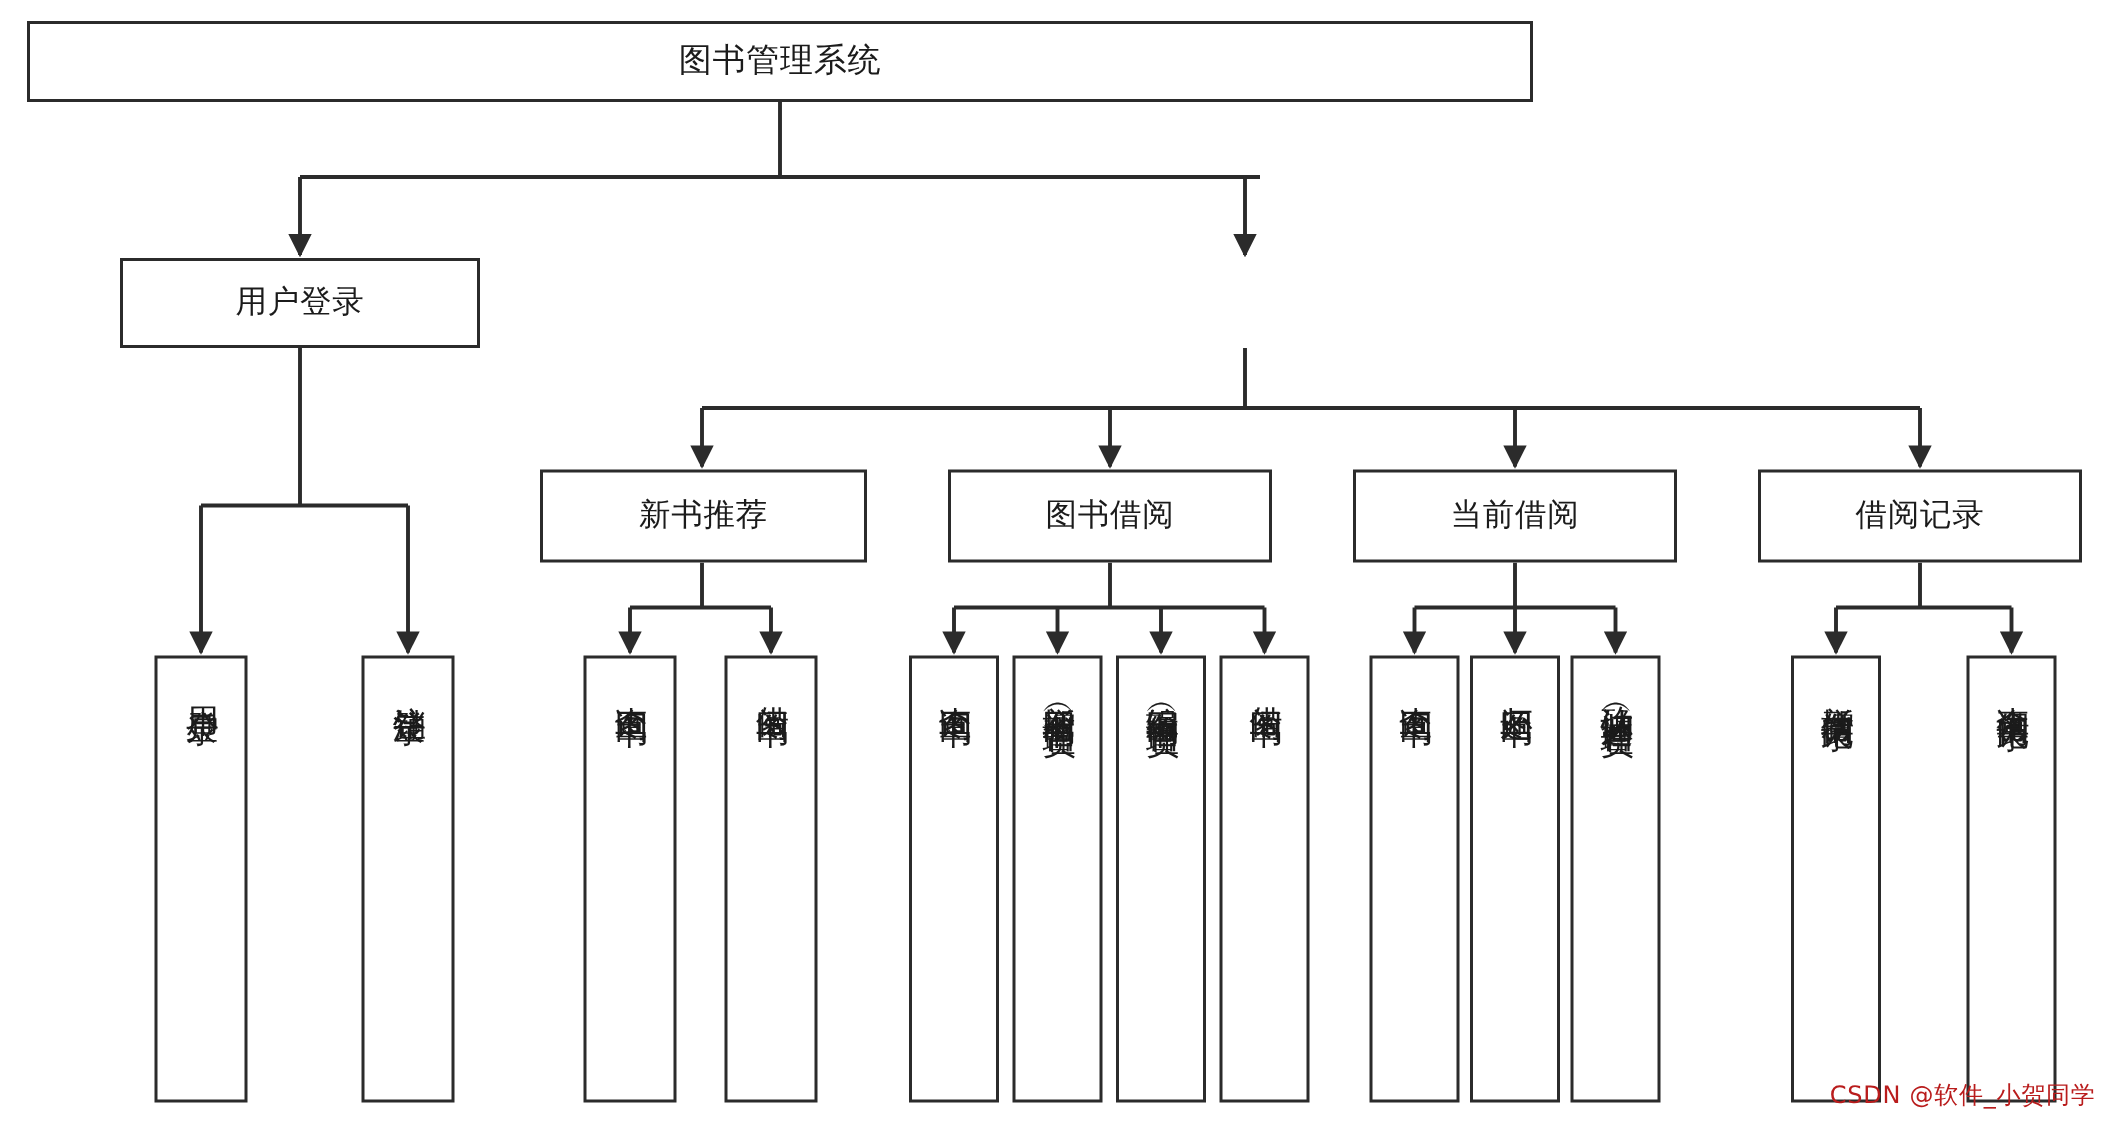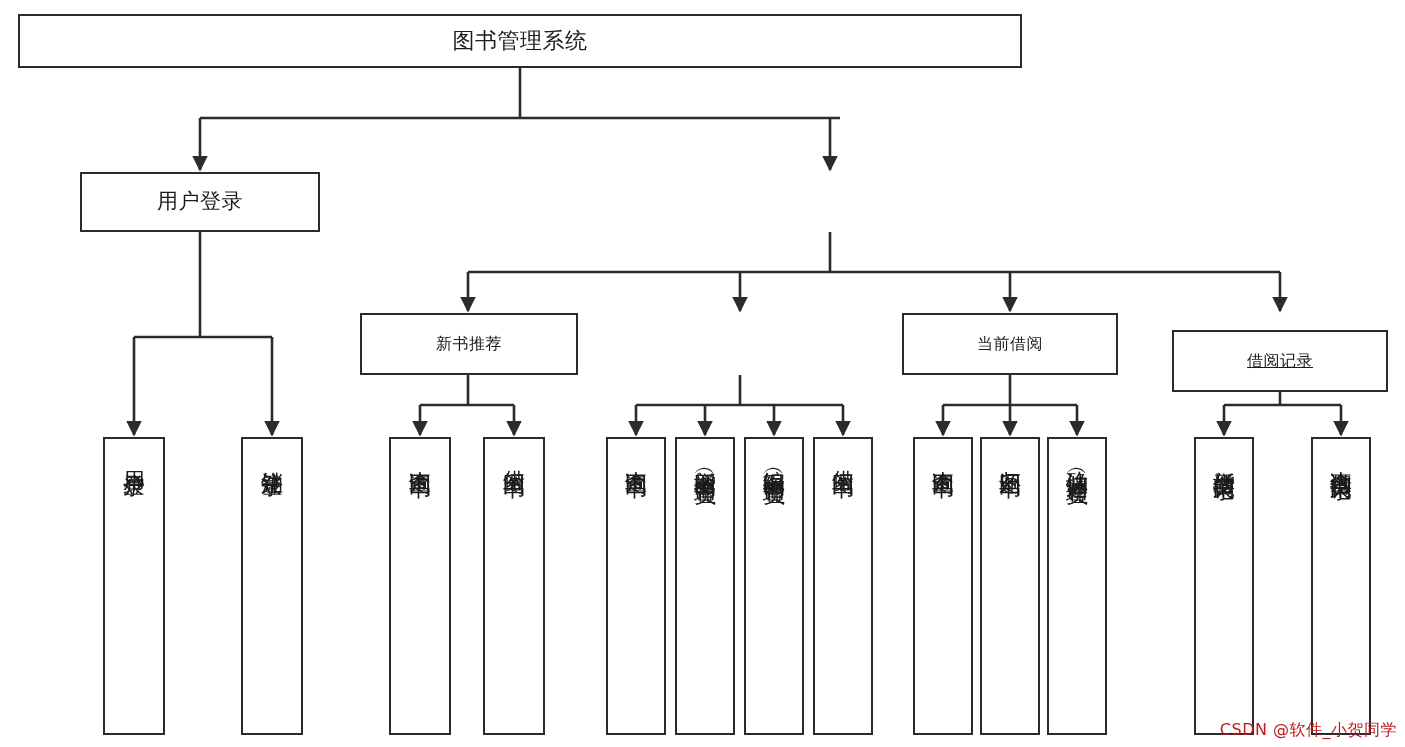--- a/index.html
+++ b/index.html
@@ -46,21 +46,21 @@
   .node.root {
     border-width: 2px;
   }
   .node.root .node-label {
     font-size: 22px;
   }
   .node.mid .node-label {
     font-size: 21px;
   }
   .node.sub .node-label {
-    font-size: 16px;
+    font-size: 21px;
   }
   .node.leaf {
     align-items: flex-start;
     justify-content: center;
     padding-top: 14px;
   }
   .node.leaf .node-label {
     font-size: 22px;
     writing-mode: vertical-rl;
     text-orientation: upright;
@@ -140,24 +140,27 @@
     <span class="node-label">图书管理系统</span>
   </div>
 
   <div class="node mid" style="left:80px; top:172px; width:240px; height:60px;">
     <span class="node-label">用户登录</span>
   </div>
 
   <div class="node sub" style="left:360px; top:313px; width:218px; height:62px;">
     <span class="node-label">新书推荐</span>
   </div>
+  <div class="node sub" style="left:632px; top:313px; width:216px; height:62px;">
+    <span class="node-label">图书借阅</span>
+  </div>
   <div class="node sub" style="left:902px; top:313px; width:216px; height:62px;">
     <span class="node-label">当前借阅</span>
   </div>
-  <div class="node sub" style="left:1172px; top:330px; width:216px; height:62px;text-decoration:underline;">
+  <div class="node sub" style="left:1172px; top:313px; width:216px; height:62px;">
     <span class="node-label">借阅记录</span>
   </div>
 
   <div class="node leaf" style="left:103px; top:437px; width:62px; height:298px;">
     <span class="node-label">用户登录</span>
   </div>
   <div class="node leaf" style="left:241px; top:437px; width:62px; height:298px;">
     <span class="node-label">注销登录</span>
   </div>
 

